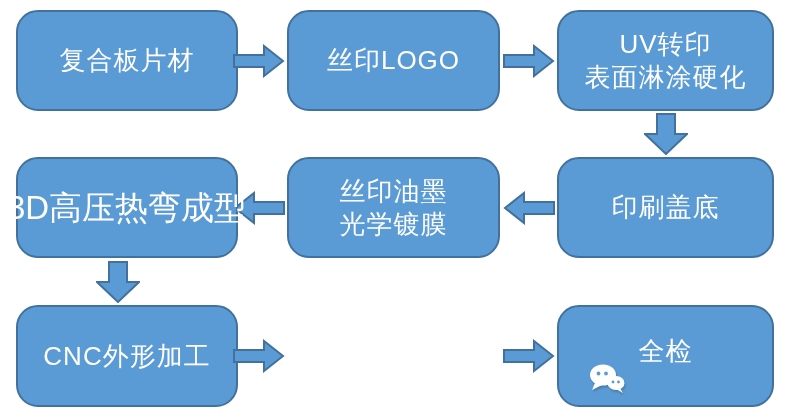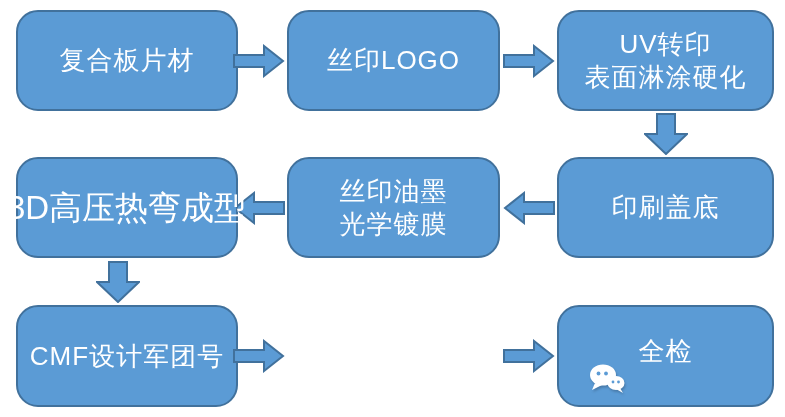--- a/index.html
+++ b/index.html
@@ -117,21 +117,21 @@
     <div class="line">3D高压热弯成型</div>
   </div>
 
   <div class="arrow" style="left:96px; top:261px;">
     <svg width="44" height="42" viewBox="0 0 44 42">
       <polygon points="13,1 31,1 31,21 43,21 22,41 1,21 13,21" fill="#5B9BD5" stroke="#41719C" stroke-width="2"></polygon>
     </svg>
   </div>
 
   <div class="node r3 c1">
-    <div class="line">CMF设计军团号</div>
+    <div class="line">CNC外形加工</div>
   </div>
 
   <div class="arrow" style="left:233px; top:339px;">
     <svg width="52" height="34" viewBox="0 0 52 34">
       <polygon points="1,11 31,11 31,2 50,17 31,32 31,23 1,23" fill="#5B9BD5" stroke="#41719C" stroke-width="2"></polygon>
     </svg>
   </div>
 
 
   <div class="arrow" style="left:503px; top:339px;">

